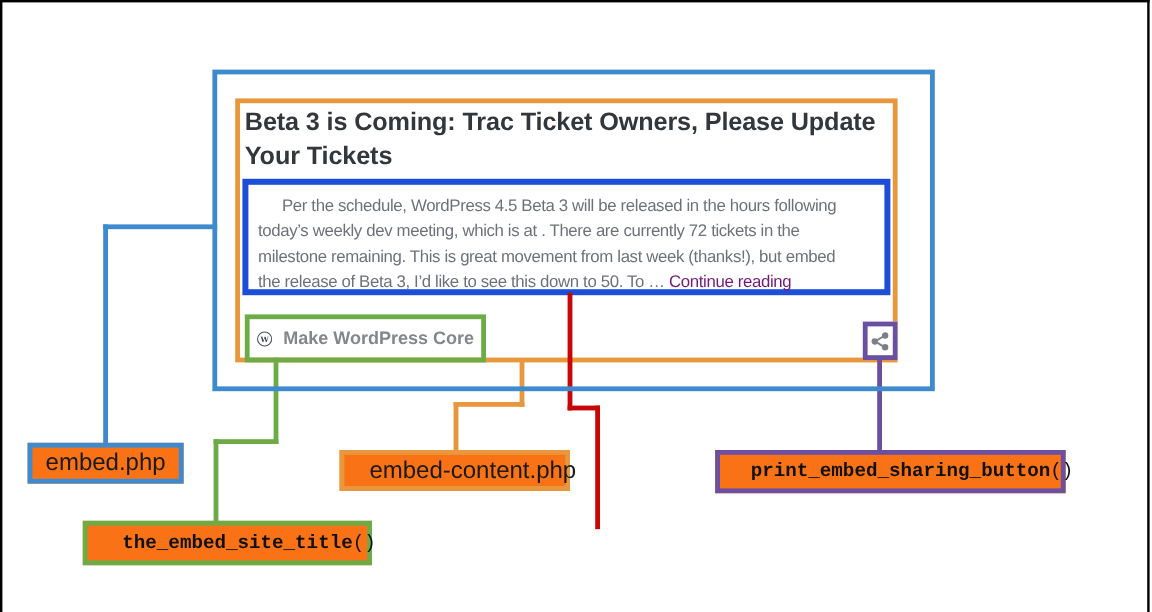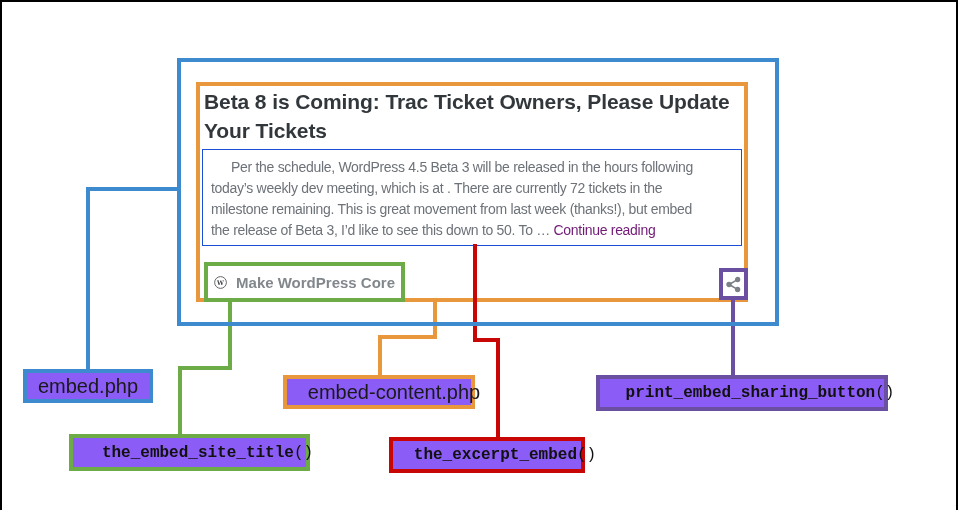--- a/index.html
+++ b/index.html
@@ -16,41 +16,41 @@
   .seg.c-blue{background:#3d8bce;}
   .seg.c-green{background:#6dab47;}
   .seg.c-orange{background:#e9973d;}
   .seg.c-red{background:#c90606;}
   .seg.c-purple{background:#6b4fa1;}
 
   
   .obox{position:absolute;box-sizing:border-box;background:transparent;}
   .blue-card{left:177px;top:58px;width:602px;height:268px;border:4px solid #3d8bce;z-index:40;pointer-events:none;}
   .orange-box{left:196px;top:82px;width:552px;height:220px;border:4px solid #e9973d;z-index:10;}
-  .red-box{left:202px;top:149px;width:540px;height:97px;border:1px solid #1d4ed8;z-index:15;}
+  .red-box{left:202px;top:149px;width:540px;height:97px;border:5px solid #1d4ed8;z-index:15;}
   .green-box{left:204px;top:262px;width:201px;height:38px;border:4px solid #6dab47;z-index:20;
     display:flex;align-items:center;gap:9px;padding:16px 6px;}
   .purple-box{left:719px;top:268px;width:29px;height:32px;border:4px solid #6b4fa1;z-index:50;
     background:#fff;display:flex;align-items:center;justify-content:center;}
 
   .card-title{
     position:absolute;left:204px;top:87px;width:538px;z-index:12;
     font-size:21px;line-height:29px;font-weight:bold;color:#32373c;letter-spacing:-0.1px;
   }
   .excerpt{
     padding:7px 8px 0 8px;font-size:14px;line-height:21px;color:#6d7278;letter-spacing:-0.3px;
   }
   .excerpt-line{white-space:nowrap;}
   .excerpt-line:first-child{text-indent:20px;}
   .continue-reading{color:#701a75;}
   .site-name{font-size:15px;font-weight:bold;color:#82878c;white-space:nowrap;}
 
   
   .label-box{
-    position:absolute;box-sizing:border-box;background:#8b5cf6;z-index:50;
+    position:absolute;box-sizing:border-box;background:#f97316;z-index:50;
     display:flex;align-items:center;justify-content:center;white-space:nowrap;
   }
   .lb-blue{left:23px;top:369px;width:130px;height:34px;border:4px solid #3d8bce;}
   .lb-green{left:69px;top:434px;width:241px;height:37px;border:4px solid #6dab47;justify-content:center;}
   .lb-orange{left:283px;top:375px;width:192px;height:34px;border:4px solid #e9973d;padding-left:30px;}
   .lb-red{left:389px;top:437px;width:196px;height:36px;border:4px solid #c90606;}
   .lb-purple{left:596px;top:375px;width:292px;height:36px;border:4px solid #6b4fa1;}
   .file-label{font-size:20px;color:#1a1a1a;font-family:"Liberation Sans", sans-serif;}
   .code-label{font-size:16px;font-weight:bold;color:#111;font-family:"Liberation Mono", monospace;padding-left:36px;}
   .code-label .parens{font-weight:normal;}
@@ -74,21 +74,21 @@
 
   <div class="seg c-red" style="left:473px;top:244px;width:4px;height:98px;"></div>
   <div class="seg c-red" style="left:473px;top:338px;width:27px;height:4px;"></div>
   <div class="seg c-red" style="left:496px;top:338px;width:4px;height:103px;"></div>
 
   <div class="seg c-purple" style="left:731px;top:298px;width:4px;height:81px;"></div>
 
   <div class="obox blue-card"></div>
   <div class="obox orange-box"></div>
 
-  <div class="card-title">Beta 8 is Coming: Trac Ticket Owners, Please Update Your Tickets</div>
+  <div class="card-title">Beta 3 is Coming: Trac Ticket Owners, Please Update Your Tickets</div>
 
   <div class="obox red-box">
     <div class="excerpt">
         <div class="excerpt-line">Per the schedule, WordPress 4.5 Beta 3 will be released in the hours following</div>
         <div class="excerpt-line">today’s weekly dev meeting, which is at . There are currently 72 tickets in the</div>
         <div class="excerpt-line">milestone remaining. This is great movement from last week (thanks!), but embed</div>
         <div class="excerpt-line">the release of Beta 3, I’d like to see this down to 50. To …<span class="continue-reading"> Continue reading</span></div>
       </div>
   </div>
 
@@ -117,20 +117,17 @@
   </div>
 
   <div class="label-box lb-green">
     <span class="code-label"><span>the_embed_site_title</span><span class="parens">()</span></span>
   </div>
 
   <div class="label-box lb-orange">
     <span class="file-label">embed-content.php</span>
   </div>
 
-  <div class="label-box lb-red">
-    <span class="code-label"><span>the_excerpt_embed</span><span class="parens">()</span></span>
-  </div>
 
   <div class="label-box lb-purple">
     <span class="code-label"><span>print_embed_sharing_button</span><span class="parens">()</span></span>
   </div>
 </div>
 
 </body></html>

